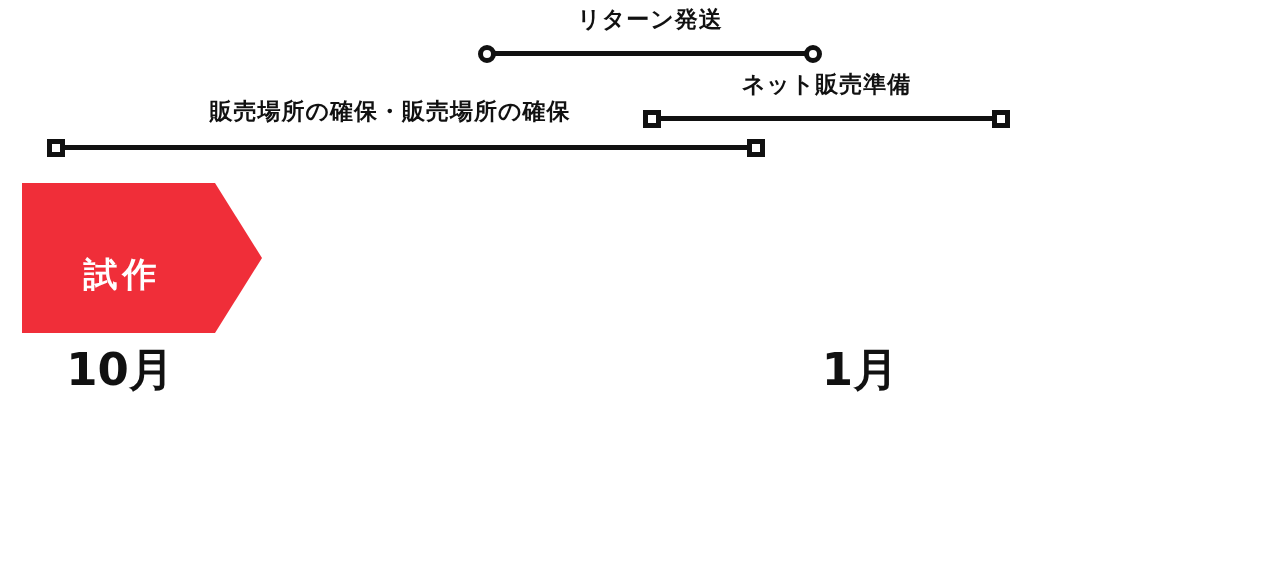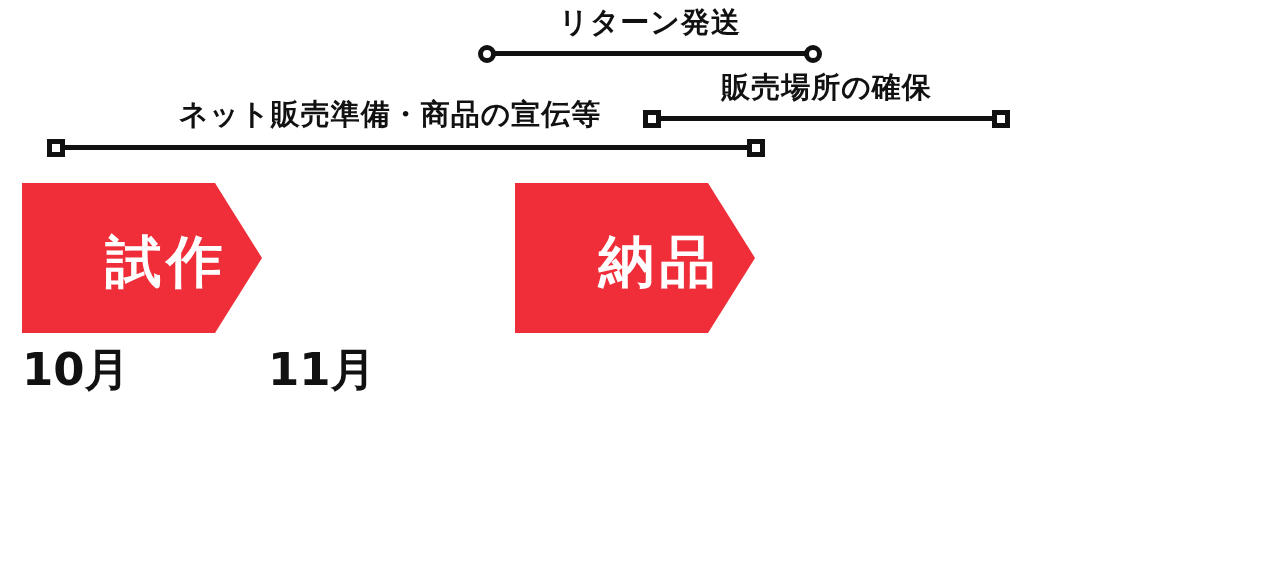--- a/index.html
+++ b/index.html
@@ -13,21 +13,21 @@
     height: 562px;
     background: var(--bg, #ffffff);
     overflow: hidden;
     font-family: "DejaVu Sans", "Liberation Sans", sans-serif;
   }
 
   
   .bar-label {
     position: absolute;
     text-align: center;
-    font-size: 29px;
+    font-size: 23px;
     font-weight: bold;
     color: var(--ink, #111111);
     white-space: nowrap;
     letter-spacing: 1px;
     line-height: 1;
   }
   .bar-line {
     position: absolute;
     height: 5px;
     background: var(--ink, #111111);
@@ -51,72 +51,69 @@
     top: 183px;
     width: 240px;
     height: 150px;
     background: var(--arrow-red, #F02E39);
     -webkit-clip-path: polygon(0 0, 193px 0, 100% 50%, 193px 100%, 0 100%);
     clip-path: polygon(0 0, 193px 0, 100% 50%, 193px 100%, 0 100%);
   }
   .arrow-text {
     position: absolute;
     left: 0;
-    top: 4px;
+    top: 16px;
     width: 196px;
     height: 100%;
     display: flex;
     align-items: center;
     justify-content: center;
     color: #ffffff;
-    font-size: 56px;
+    font-size: 34px;
     font-weight: bold;
     letter-spacing: 5px;
     text-indent: 5px;
     line-height: 1;
-    margin-left: 44px;
   }
 
   
   .month {
     position: absolute;
     top: 347px;
     width: 196px;
+    text-align: center;
     font-size: 45px;
     font-weight: bold;
     color: var(--ink, #111111);
     line-height: 1;
   }
 </style>
 </head>
 <body>
 
 <div class="canvas">
 
   <div class="bar-label" style="left:488px; top:8px; width:324px;">リターン発送</div>
   <div class="bar-line" style="left:488px; top:51px; width:324px;">
     <span class="marker round start"></span>
     <span class="marker round end"></span>
   </div>
 
-  <div class="bar-label" style="left:653px; top:73px; width:347px;">販売場所の確保</div>
+  <div class="bar-label" style="left:653px; top:73px; width:347px;">ネット販売準備</div>
   <div class="bar-line" style="left:653px; top:116px; width:347px;">
     <span class="marker square start"></span>
     <span class="marker square end"></span>
   </div>
 
-  <div class="bar-label" style="left:40px; top:100px; width:700px;">ネット販売準備・商品の宣伝等</div>
+  <div class="bar-label" style="left:40px; top:100px; width:700px;">販売場所の確保・販売場所の確保</div>
   <div class="bar-line" style="left:57px; top:145px; width:698px;">
     <span class="marker square start"></span>
     <span class="marker square end"></span>
   </div>
 
   <div class="arrow" style="left:22px;">
     <span class="arrow-text">試作</span>
   </div>
-  <div class="arrow" style="left:515px;">
-    <span class="arrow-text">納品</span>
-  </div>
 
   <div class="month" style="left:22px;">10月</div>
-  <div class="month" style="left:268px;">11月</div>
+  <div class="month" style="left:762px;">1月</div>
 
 </div>
 
 </body></html>

